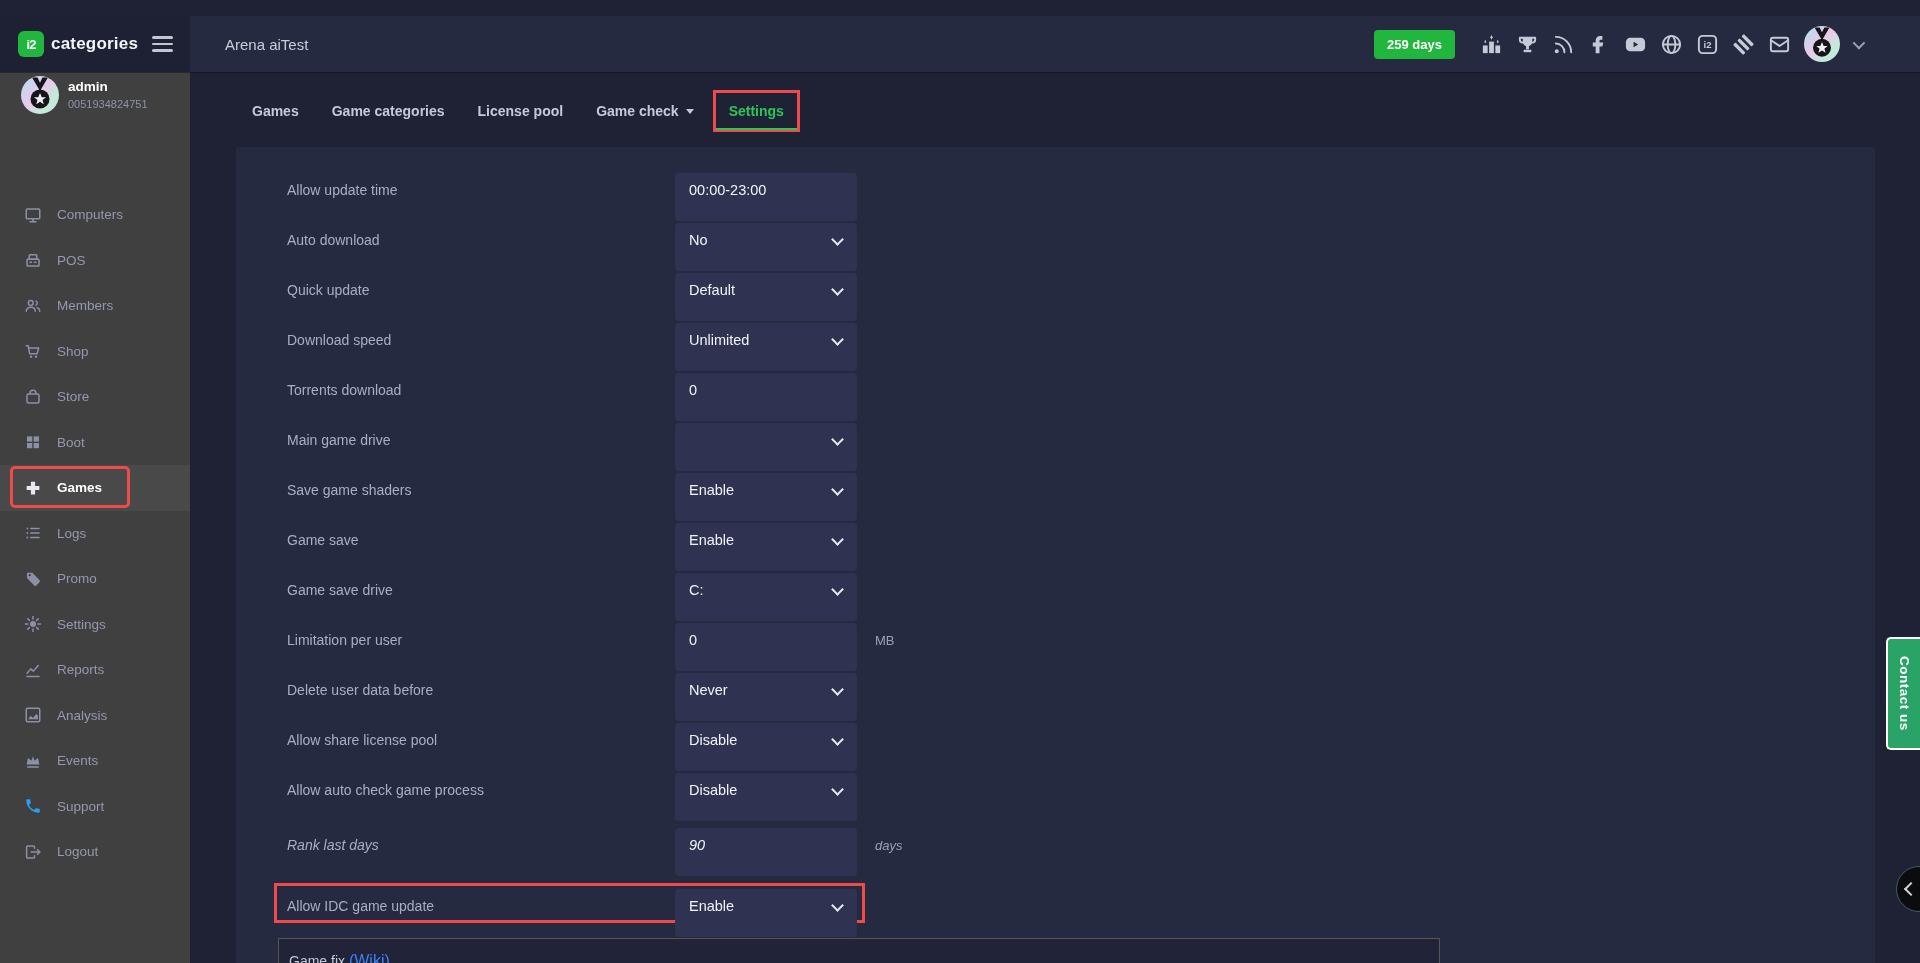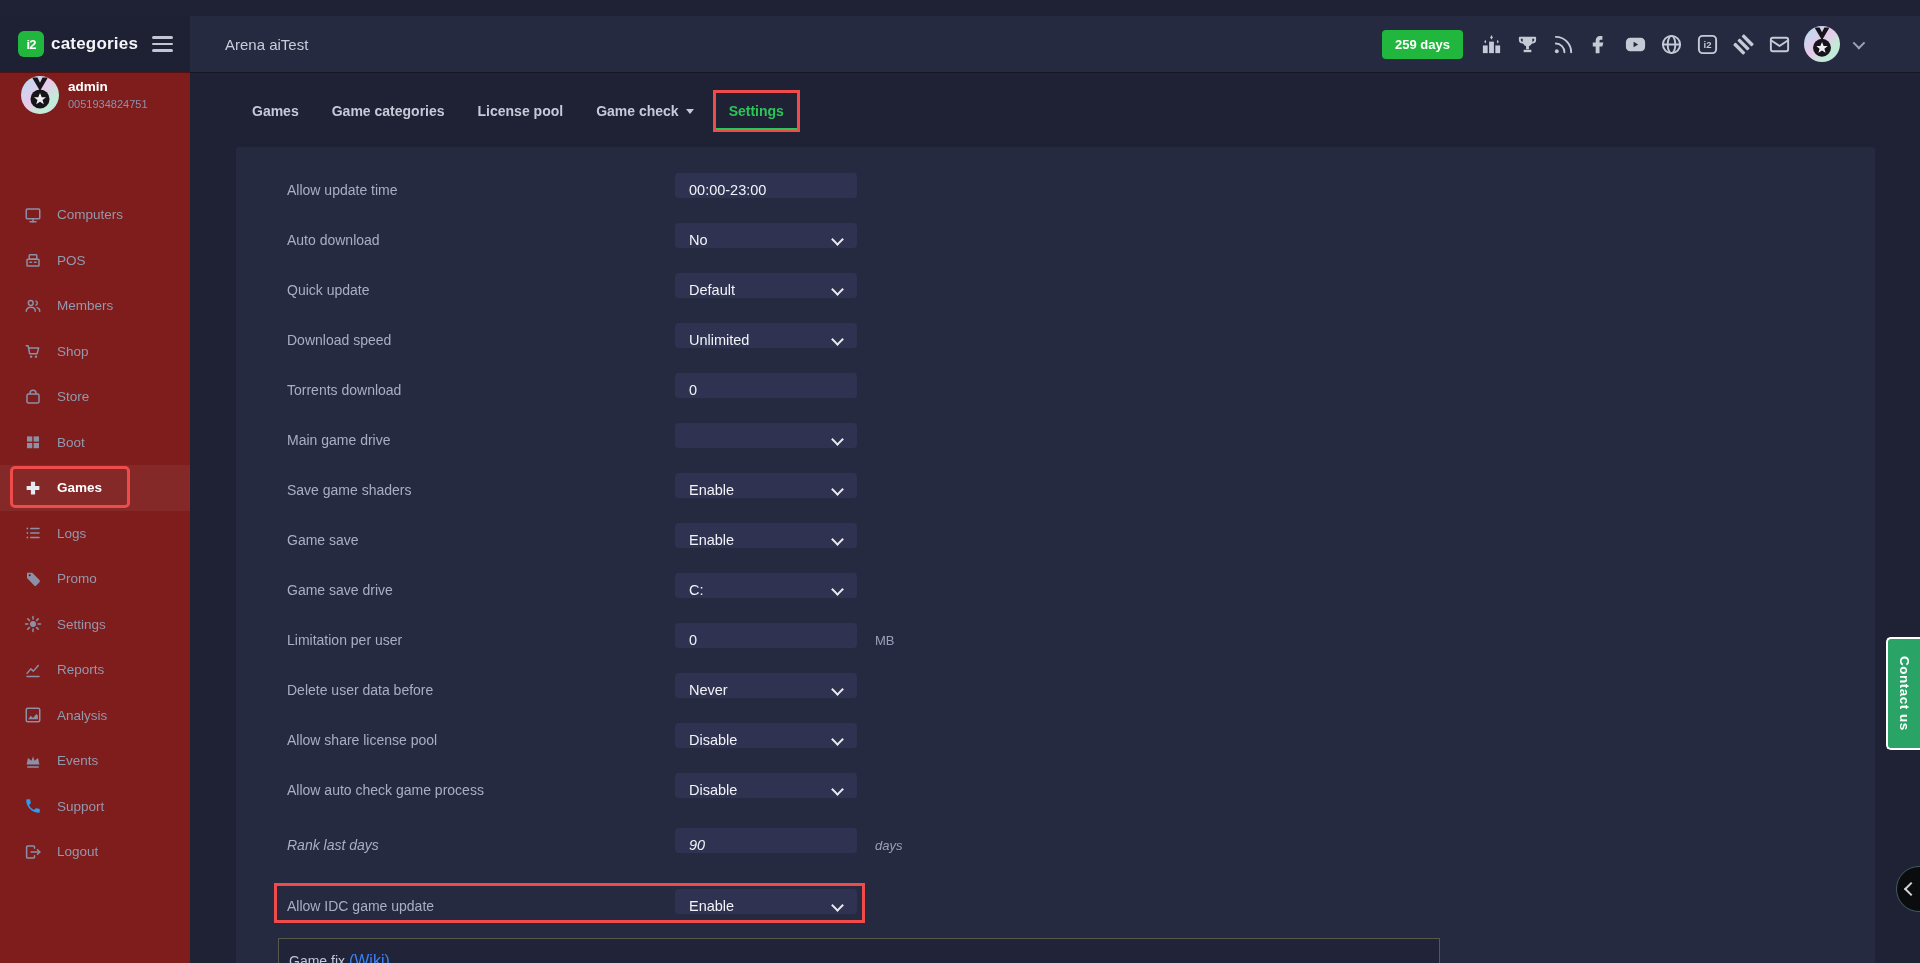--- a/index.html
+++ b/index.html
@@ -14,31 +14,31 @@
   .brand-logo { width:26px; height:26px; background:var(--accent-green,#21b73e);
     border-radius:6px; display:flex; align-items:center; justify-content:center;
     color:#fff; font-weight:bold; font-size:13px; letter-spacing:-1px; }
   .brand-text { color:#f4f5f8; font-size:17px; font-weight:700; margin-left:7px; letter-spacing:.2px; }
   .hamburger { position:absolute; left:152px; top:20px; width:21px; cursor:pointer; }
   .hamburger span { display:block; height:2.5px; background:#c2c6d4; margin-bottom:4px; border-radius:2px; }
   .topbar-title { position:absolute; left:225px; top:20px; font-size:15px; color:#c9cdda; }
   .topbar-right { position:absolute; right:58px; top:0; height:56px; display:flex;
     align-items:center; gap:13px; }
   .days-badge { background:var(--accent-green,#21b73e); color:#fff; font-size:13px; font-weight:700;
-    padding:7px 13px; border-radius:4px; margin-right:4px; cursor:pointer; }
+    padding:7px 13px; border-radius:4px; margin-right:12px; cursor:pointer; }
   .tb-icon { width:23px; height:23px; color:#c6cad6; display:inline-flex; cursor:pointer; }
   .tb-icon svg { width:100%; height:100%; }
   .avatar { width:36px; height:36px; border-radius:50%; overflow:hidden; flex:none;
     background:linear-gradient(135deg,#aee0f2 0%,#e9c9ea 45%,#bfeed6 75%,#dcd3f2 100%); cursor:pointer; }
   .avatar svg { width:100%; height:100%; }
   .caret-down { width:9px; height:9px; border-right:2px solid #9aa0b5; border-bottom:2px solid #9aa0b5;
     transform:rotate(45deg) translateY(-2px); cursor:pointer; }
 
   
-  .sidebar { position:absolute; left:0; top:56px; width:190px; height:907px; background:#7f1d1d; }
+  .sidebar { position:absolute; left:0; top:56px; width:190px; height:907px; background:#404040; }
   .user-block { position:relative; height:72px; padding:20px 0 0 21px; display:flex; }
   .user-avatar { width:38px; height:38px; }
   .user-meta { margin-left:9px; padding-top:3px; }
   .user-name { color:#ffffff; font-size:13.5px; font-weight:700; }
   .user-id { color:#8d92a8; font-size:11px; margin-top:4px; }
   .side-menu { position:absolute; left:0; top:136px; width:190px; }
   .side-item { position:relative; height:45.5px; display:flex; align-items:center;
     padding-left:24px; cursor:pointer; color:#8b90a6; }
   .side-item .s-icon { width:18px; height:18px; display:inline-flex; flex:none; }
   .side-item .s-icon svg { width:100%; height:100%; }
@@ -60,21 +60,21 @@
   .tab.active::after { content:""; position:absolute; left:0; right:0; bottom:-1px; height:2px;
     background:var(--tab-active-green,#2bc558); }
   .tab.annotated { border:3px solid var(--annotation-red,#ef4b4b); padding:0 13px; margin-left:-14px; height:42px; }
 
   .card { position:absolute; left:46px; top:91px; width:1639px; height:840px;
     background:#262a40; border-radius:3px; }
   .form-rows { padding:26px 0 0 51px; }
   .form-row { position:relative; width:612px; height:35px; margin-bottom:15px; }
   .row-label { position:absolute; left:0; top:0; height:35px; line-height:35px;
     color:#a9aec4; font-size:14px; }
-  .control { position:absolute; left:388px; top:0; width:182px; height:25px;
+  .control { position:absolute; left:388px; top:0; width:182px; height:48px;
     background:#2f3351; border-radius:4px; cursor:pointer; }
   .control .control-value { display:block; line-height:35px; padding-left:14px;
     color:#f2f3f7; font-size:14.5px; }
   .control.select::after { content:""; position:absolute; right:15px; top:12px; width:7px; height:7px;
     border-right:2px solid #e8eaf0; border-bottom:2px solid #e8eaf0; transform:rotate(45deg); }
   .row-suffix { position:absolute; left:588px; top:0; height:35px; line-height:35px;
     color:#9aa0b8; font-size:13px; }
   .form-row.gap-before { margin-top:20px;font-style:italic; }
   .form-row.annotated { border:3px solid var(--annotation-red,#ef4b4b); margin-left:-13px;
     margin-top:20px; width:591px; height:40px; }

